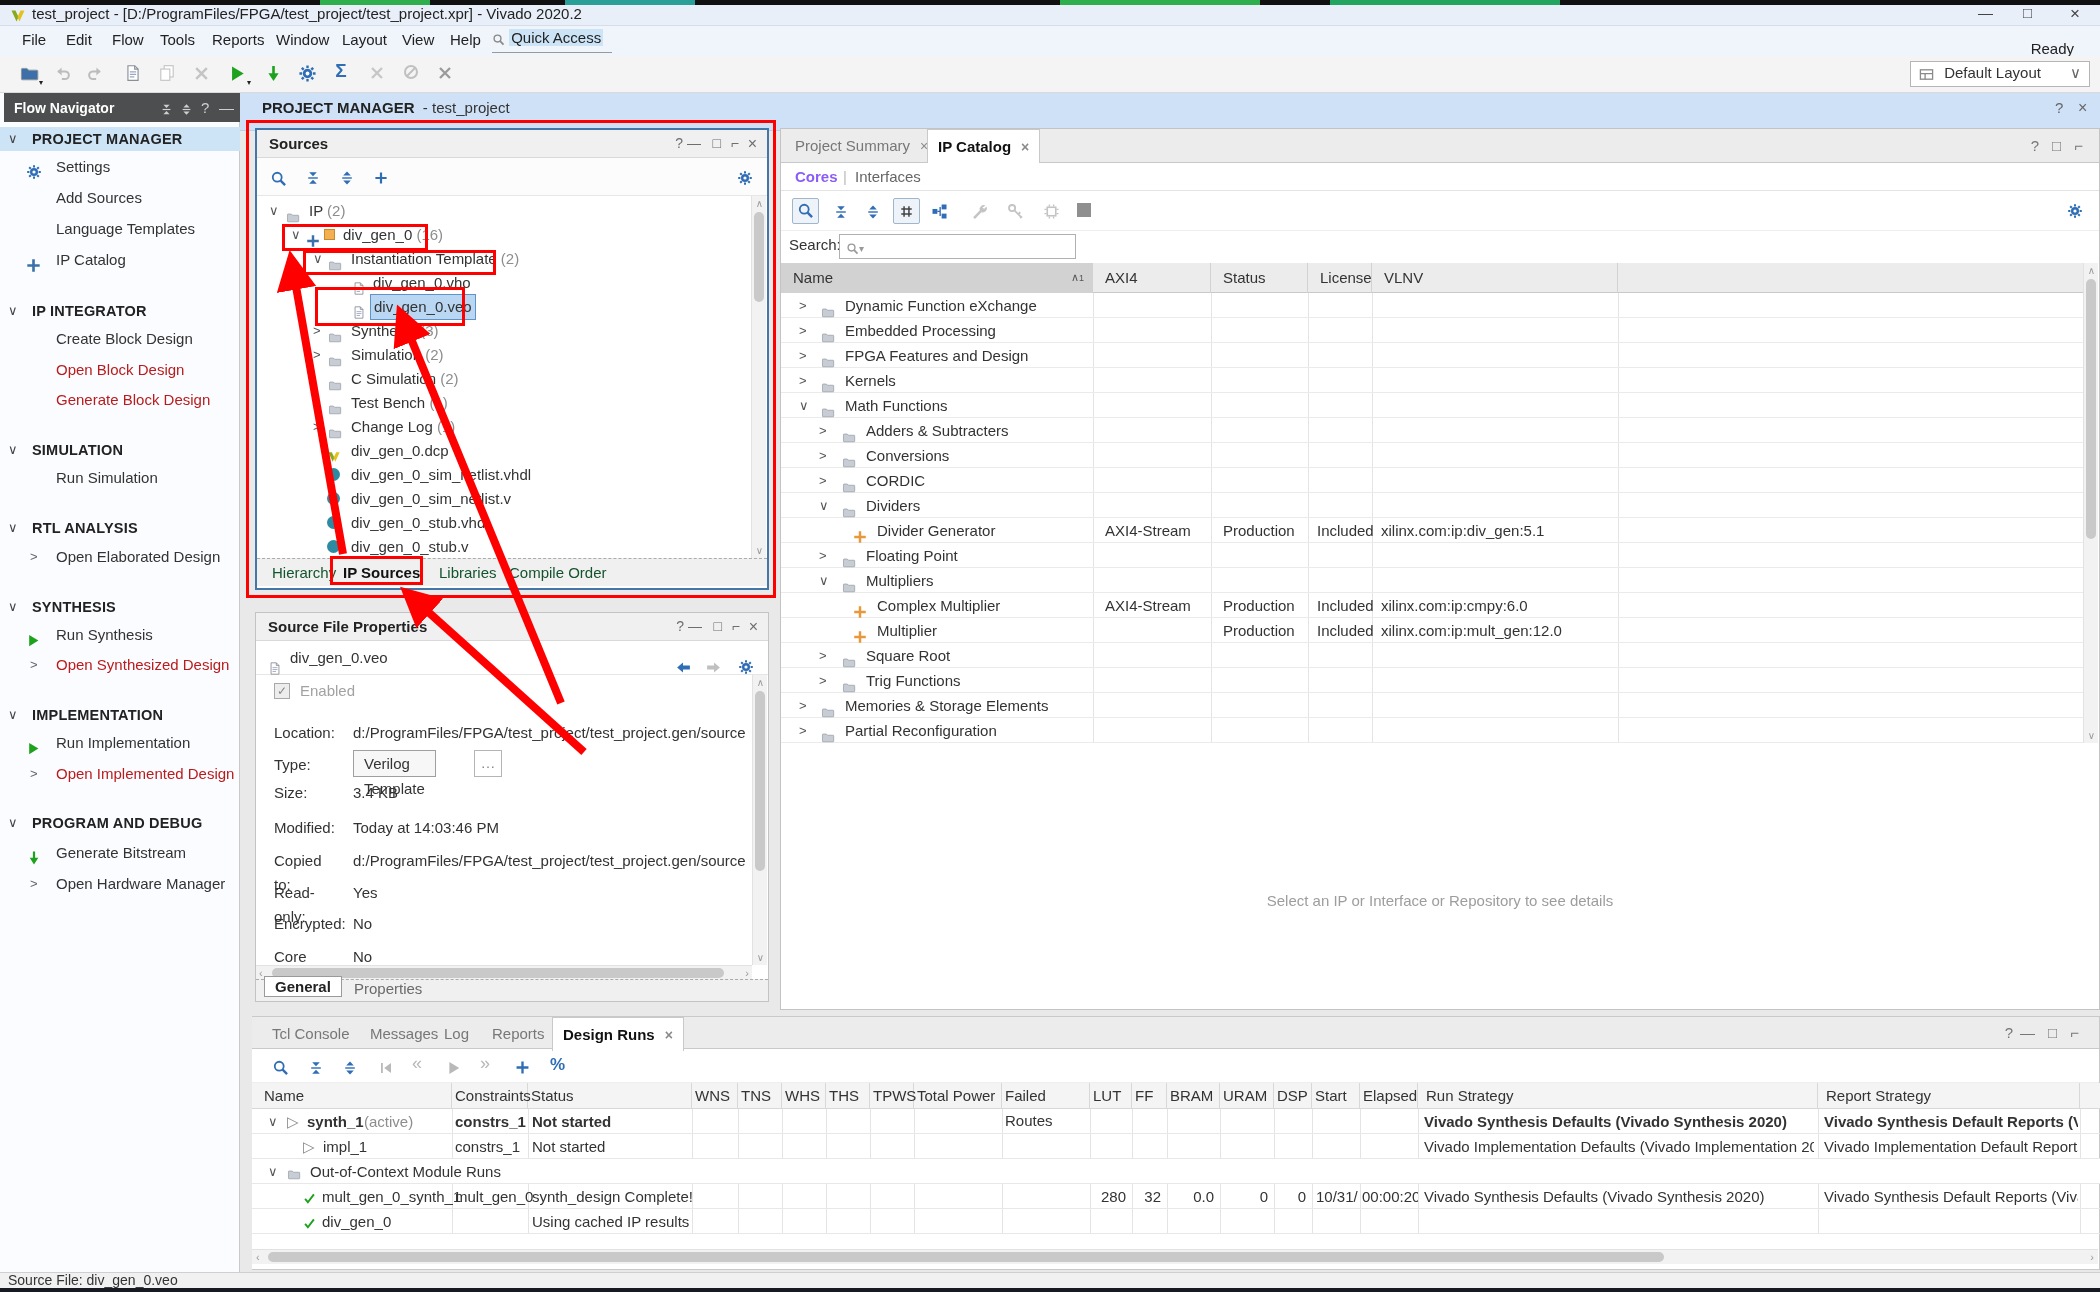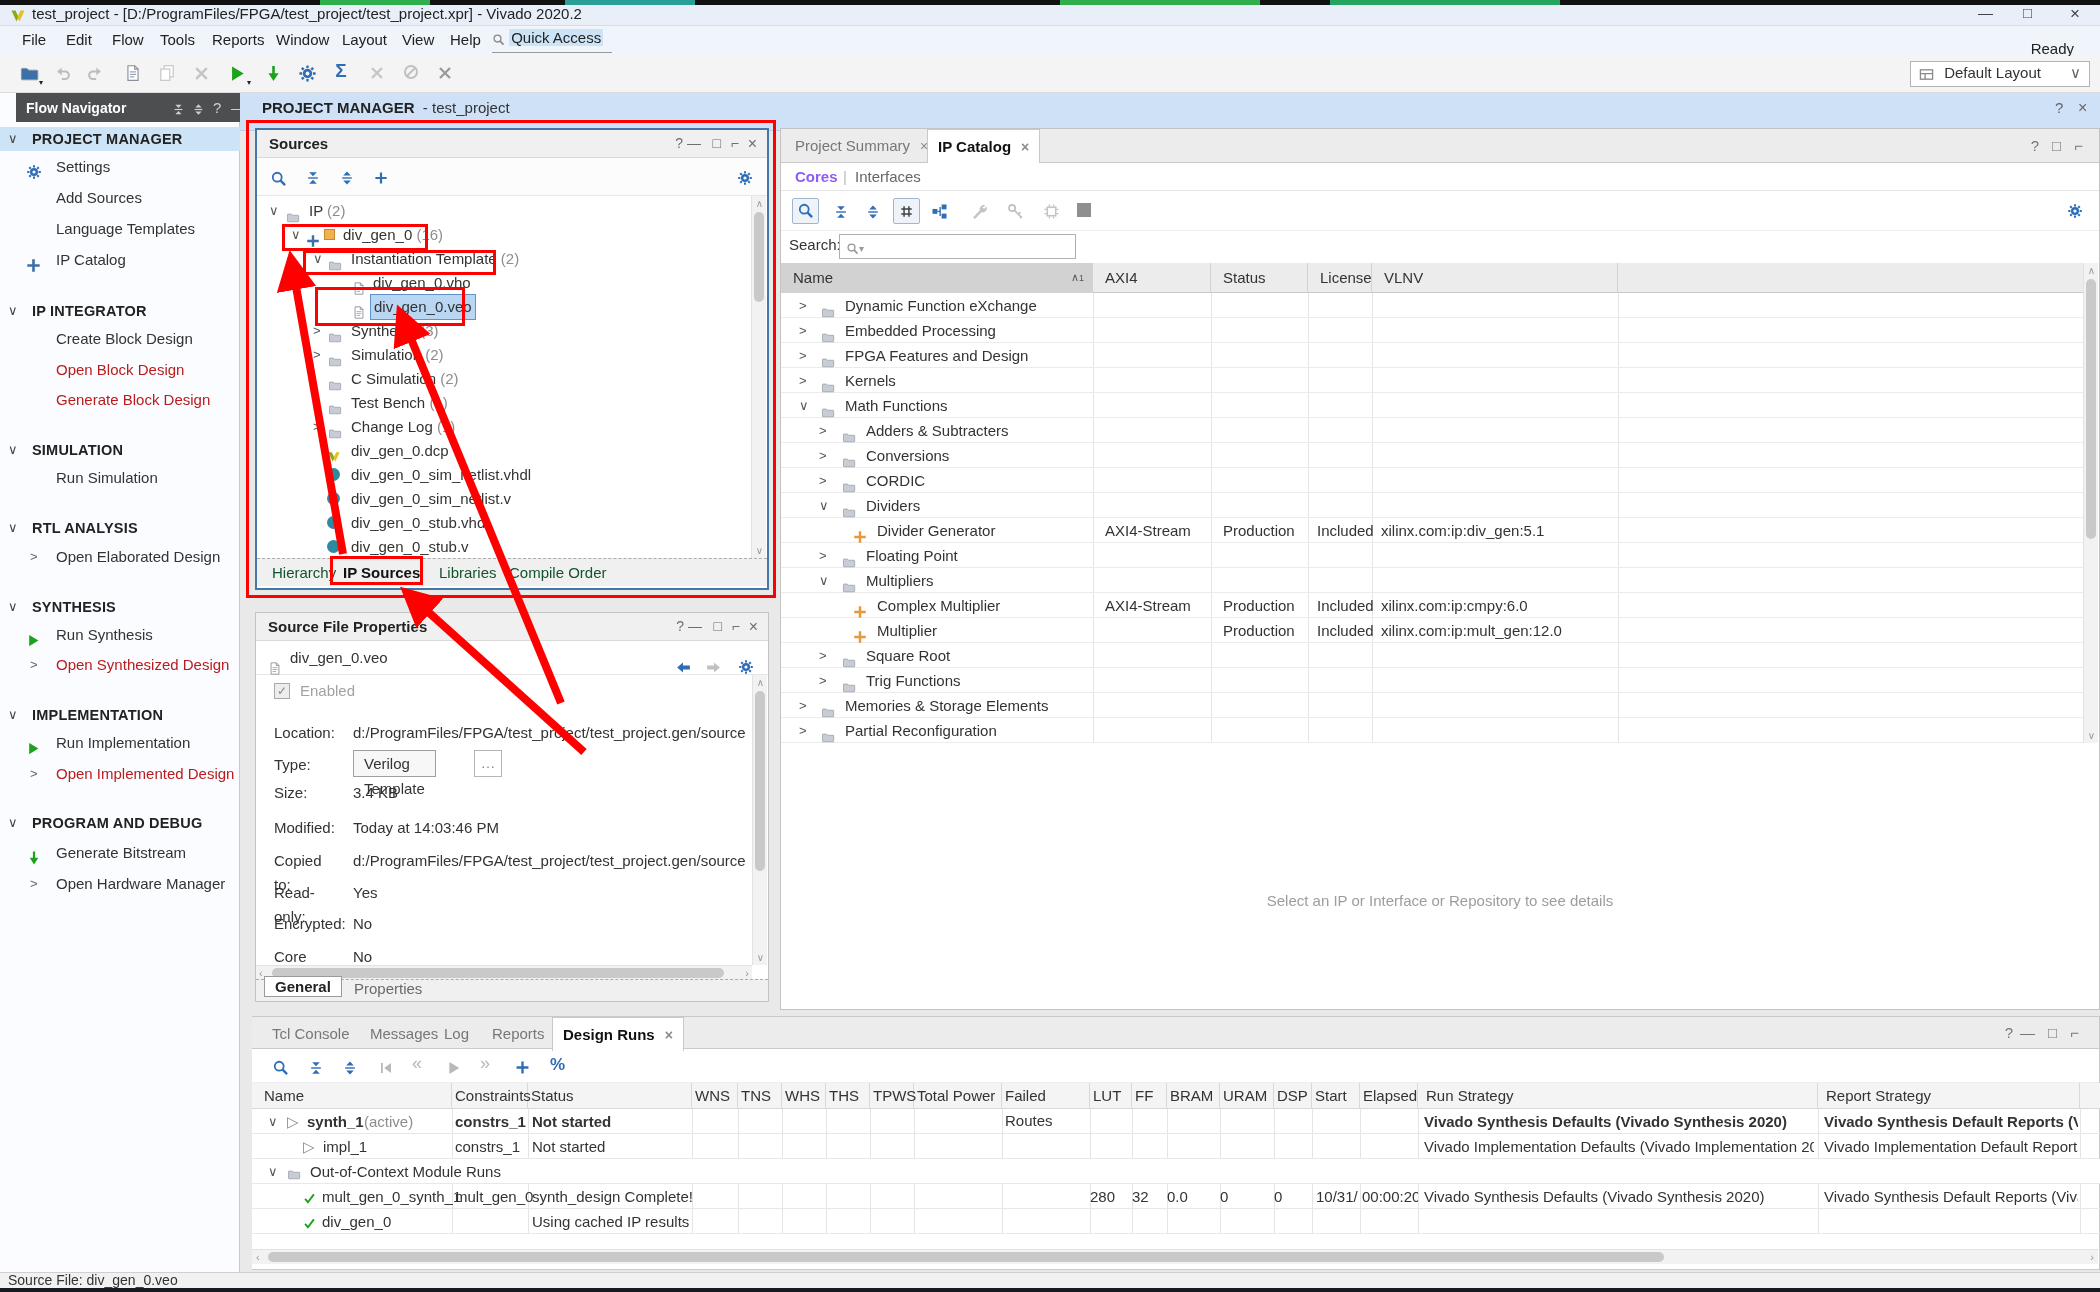--- a/index.html
+++ b/index.html
@@ -13,21 +13,21 @@
 #titlebar{position:absolute;left:0;top:0;width:2100px;height:26px;background:#e9eff9;border-bottom:1px solid #d6dde9}
 #menubar{position:absolute;left:0;top:26px;width:2100px;height:30px;background:#f0f4fb}
 .mi{position:absolute;top:5px;color:#222}
 #qa{position:absolute;left:492px;top:3px;width:120px;border-bottom:1px solid #9a9a9a;height:24px}
 #qa .qtxt{background:#cde4f7;padding:0 2px;color:#222}
 #toolbar{position:absolute;left:0;top:56px;width:2100px;height:37px;background:#f4f4f4;border-bottom:1px solid #dadada}
 .tbi{position:absolute;top:7px;width:22px;height:22px;text-align:center}
 #layoutsel{position:absolute;right:10px;top:5px;width:180px;height:26px;background:#fff;border:1px solid #b5b5b5;padding:2px 8px;color:#333}
 
 #sidebar{position:absolute;left:0;top:93px;width:240px;height:1179px;background:#fbfcff;border-right:1px solid #c9c9c9}
-#fnhead{position:absolute;left:16px;top:0;width:282px;height:29px;background:#4c4e50;color:#fff;line-height:29px}
+#fnhead{position:absolute;left:4px;top:0;width:282px;height:29px;background:#4c4e50;color:#fff;line-height:29px}
 .fnrow{position:absolute;left:0;width:240px;height:24px;line-height:24px}
 .fnrow .chev{position:absolute;left:8px;color:#444;font-size:13px}
 .fnrow .lbl{position:absolute;left:32px;font-weight:bold;color:#222;font-size:14.5px;letter-spacing:.2px}
 .fnitem .ilbl{position:absolute;left:56px;color:#333}
 .fnitem .iic{position:absolute;left:26px;top:4px}
 .fnitem .ichev{position:absolute;left:30px;color:#666;font-size:13px}
 .fnitem.dis .ilbl{color:#b91c1c}
 .fnrow.sel{background:#cde4f7}
 
 #pmbar{position:absolute;left:240px;top:93px;width:1860px;height:38px;background:#cfe1f7;border-bottom:1px solid #b9cfe8;line-height:29px}
@@ -87,21 +87,21 @@
 #ipcbody{position:absolute;left:0;top:662px;right:0;bottom:0;display:flex;align-items:center;justify-content:center;color:#9d9d9d}
 
 #druns{position:absolute;left:252px;top:1016px;width:1848px;height:254px;background:#fff;border:1px solid #c9c9c9;border-left:none}
 #drtabs{position:absolute;left:0;top:0;right:0;height:32px;background:#ececec;border-bottom:1px solid #c9c9c9}
 #drtools{position:absolute;left:0;top:32px;right:0;height:34px;border-bottom:1px solid #eee}
 #drhead{position:absolute;left:0;top:66px;width:1848px;height:26px;background:#f4f4f4;border-bottom:1px solid #d8d8d8}
 #drhead .hc{position:absolute;top:0;height:26px;line-height:25px;color:#333;padding-left:3px}
 #drrows{position:absolute;left:0;top:92px;width:1848px;height:141px}
 .drow{position:absolute;left:0;width:1848px;height:25px;line-height:25px;border-bottom:1px solid #e8e8e8}
 .drow .cell{position:absolute;color:#333;overflow:hidden;white-space:nowrap}
-.num{}
+.num{text-align:right}
 
 #statusbar{position:absolute;left:0;top:1272px;width:2100px;height:16px;background:#f1f1f1;border-top:1px solid #cfcfcf;line-height:15px;font-size:14px}
 #botstrip{position:absolute;left:0;top:1288px;width:2100px;height:4px;background:#171a22}
 
 .redbox{position:absolute;border:3px solid #ff0000;z-index:55;pointer-events:none}
 #annsvg{position:absolute;left:0;top:0;z-index:60;pointer-events:none}
 .caret{position:absolute;font-size:8px;color:#222;bottom:-2px;right:-3px}
 .noicon{display:inline-block;width:14px;height:14px;border:2px solid #c0c0c0;border-radius:50%;position:relative}
 .noicon:after{content:"";position:absolute;left:-1px;top:4px;width:12px;height:2px;background:#c0c0c0;transform:rotate(-45deg)}
 .chkbox{position:absolute;left:18px;top:4px;width:16px;height:16px;background:#ededed;border:1px solid #a9a9a9;color:#8a8a8a;font-size:12px;text-align:center;line-height:14px}

